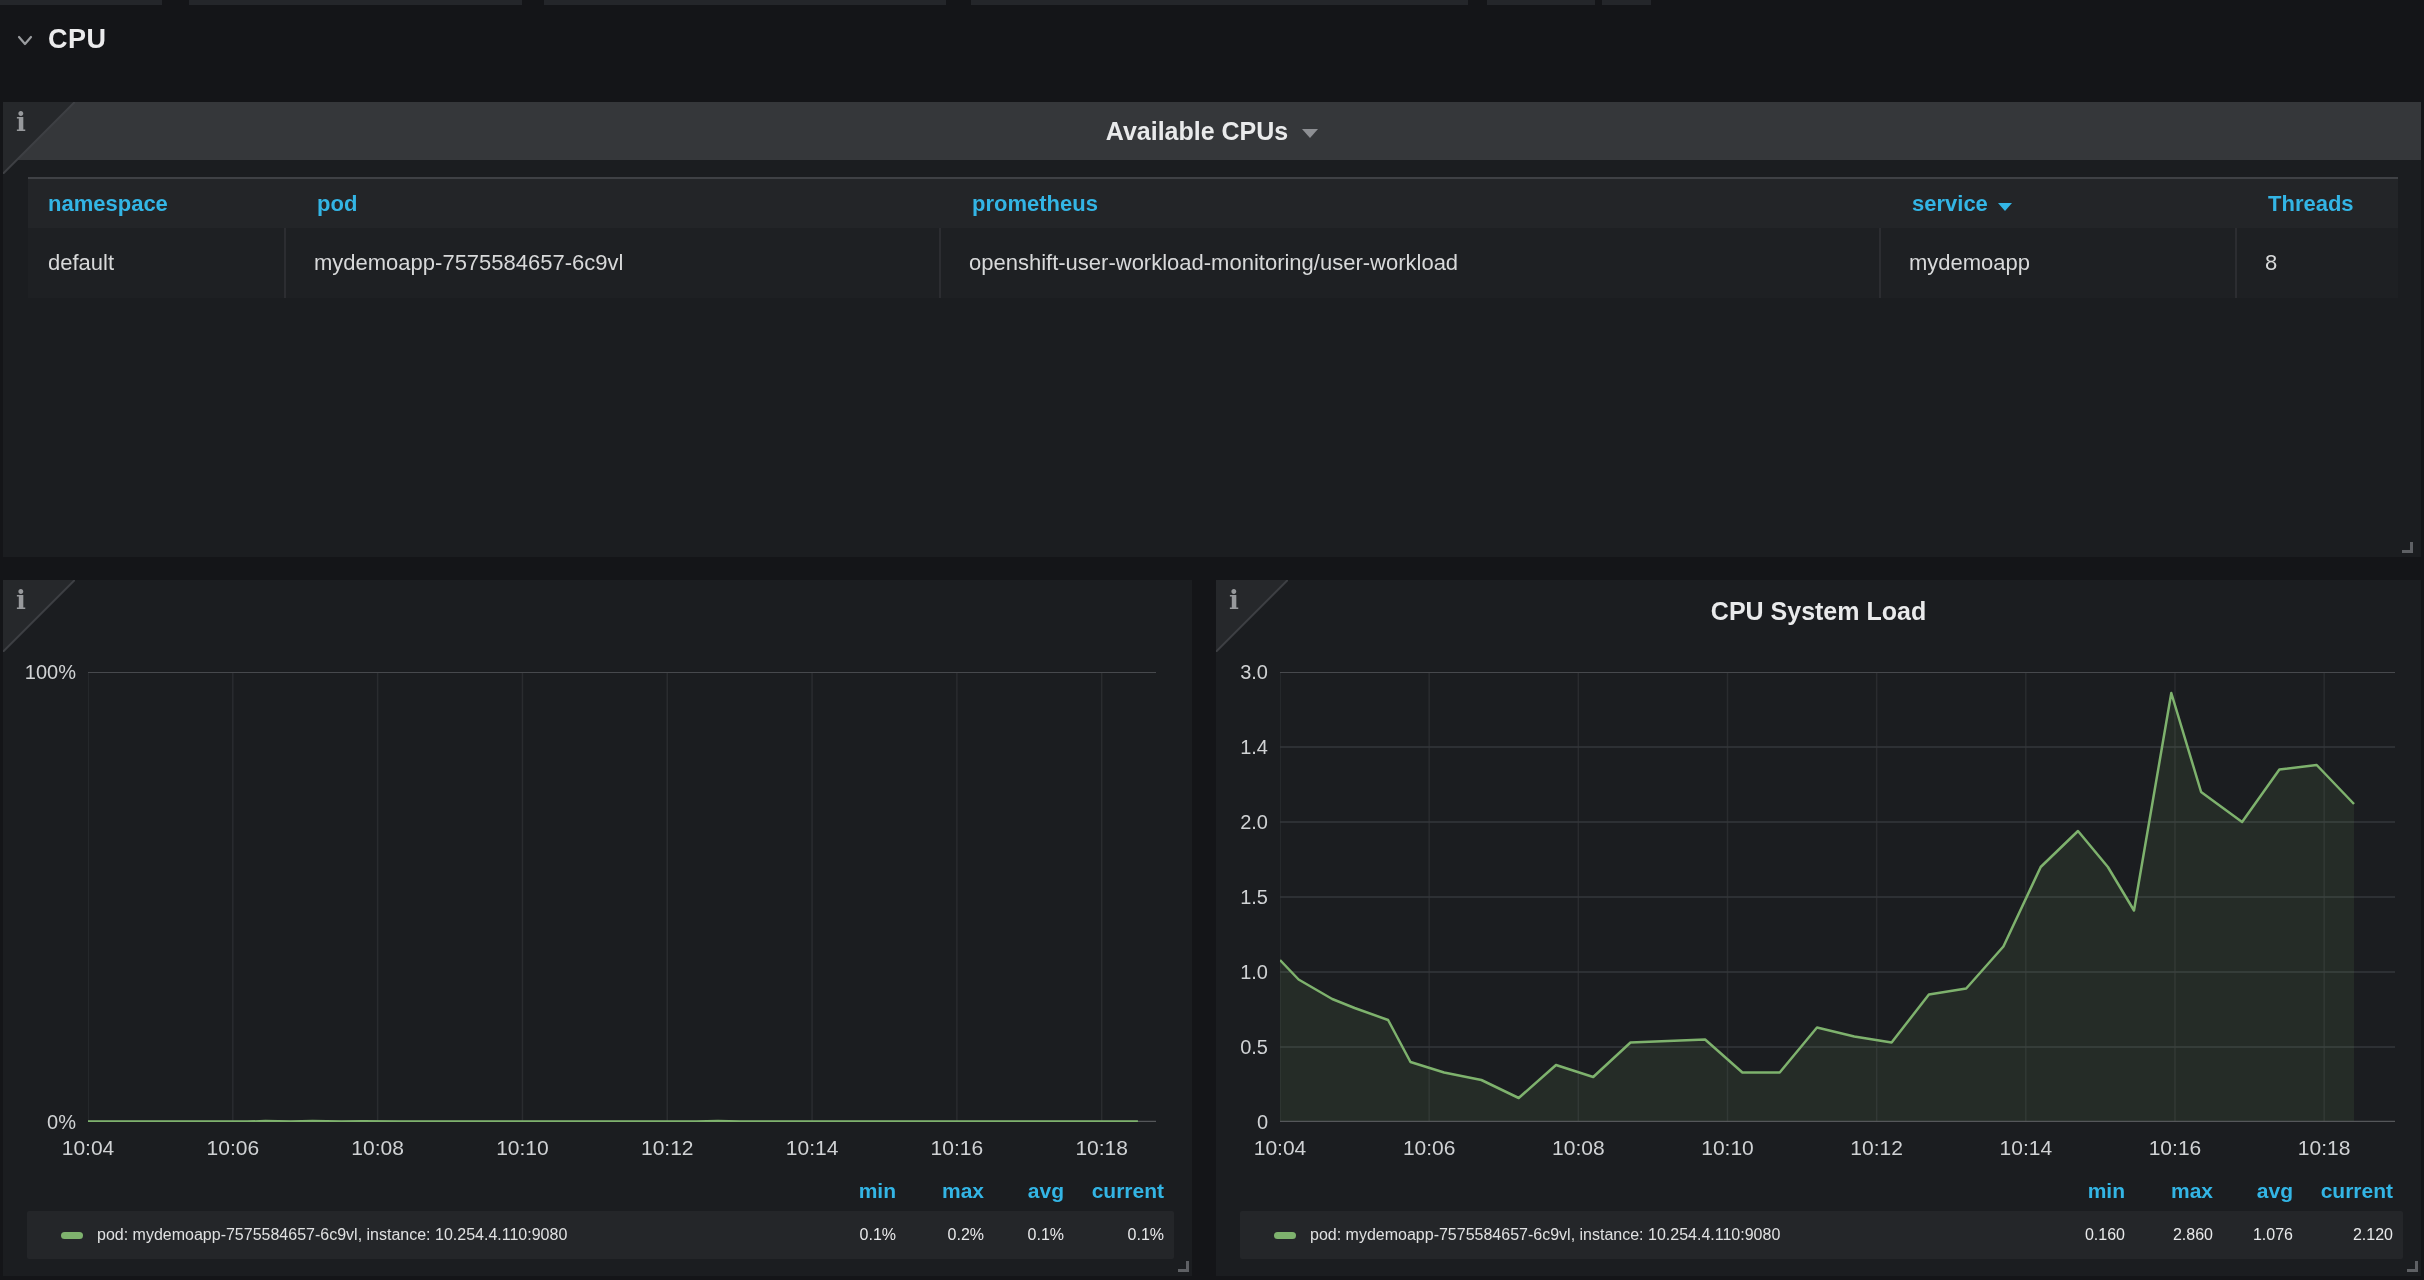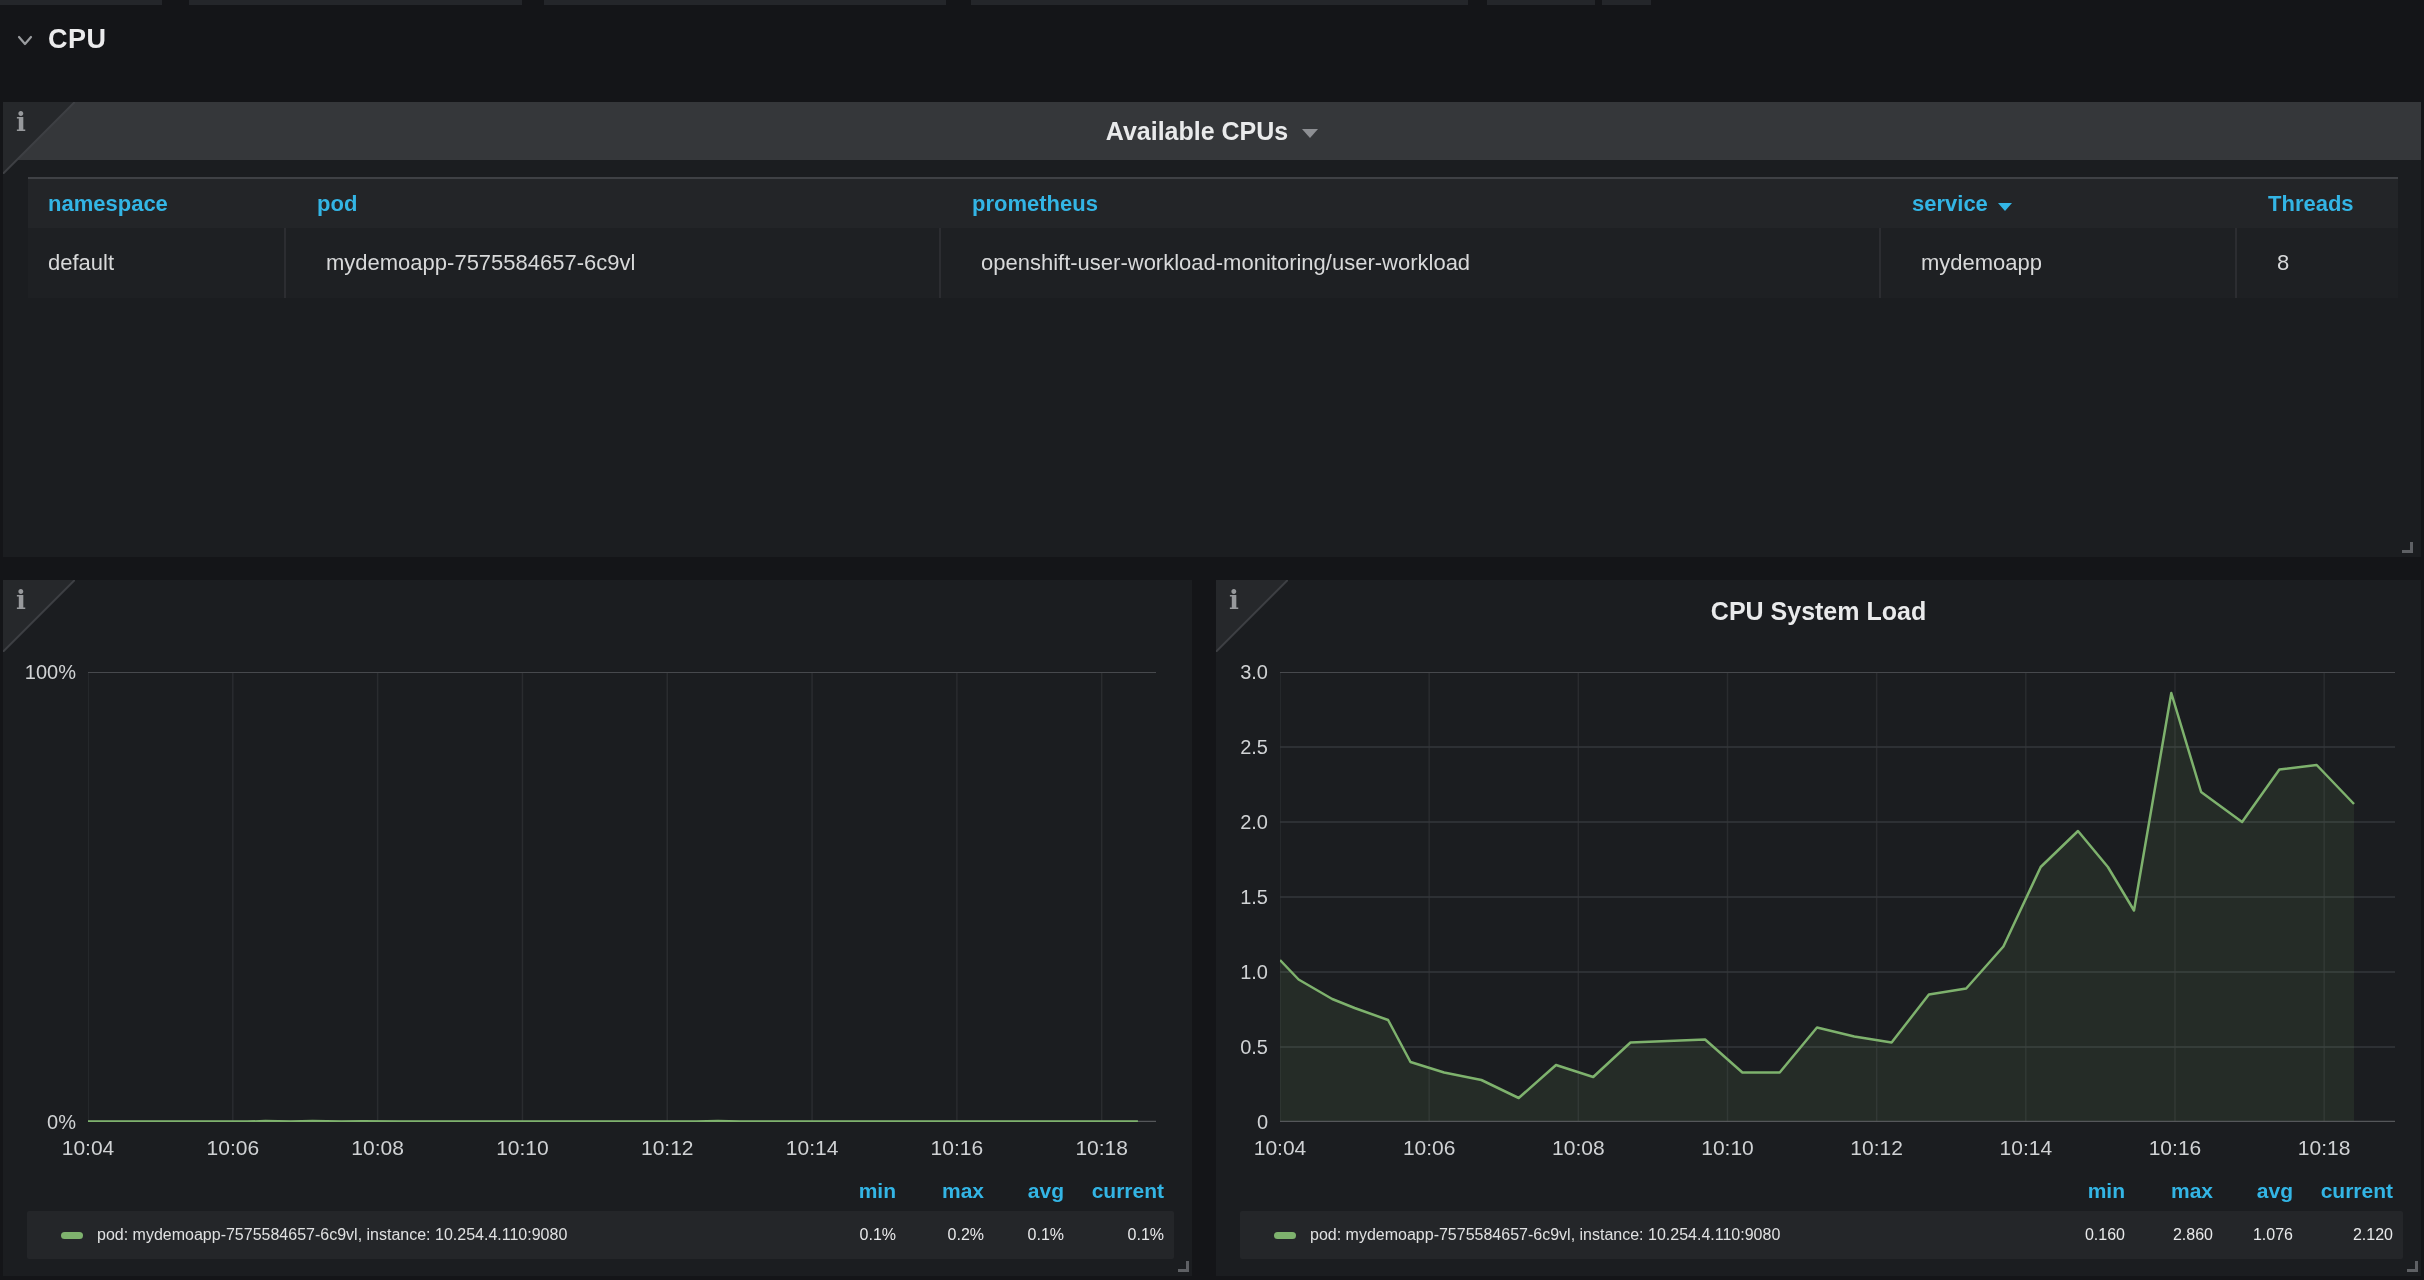--- a/index.html
+++ b/index.html
@@ -52,21 +52,21 @@
   .table-wrap { position:absolute; left:25px; right:23px; top:75px; }
   table { width:100%; border-collapse:collapse; table-layout:fixed; border-top:2px solid #3f4145; }
   col.c0{width:257px;} col.c1{width:655px;} col.c2{width:940px;} col.c3{width:356px;}
   thead th {
     background:#232528; color:#33b5e5; font-size:22px; font-weight:bold; text-align:left;
     height:50px; padding-left:32px; white-space:nowrap;
   }
   thead th:first-child { padding-left:20px; }
   tbody td {
     background:#1e2023; height:70px; font-size:22px; color:#d8d9da;
-    padding-left:40px; border-left:2px solid #2c2d31; white-space:nowrap; overflow:hidden;
+    padding-left:28px; border-left:2px solid #2c2d31; white-space:nowrap; overflow:hidden;
   }
   tbody td:first-child { border-left:none; padding-left:20px; }
   .sort-caret {
     display:inline-block; width:0; height:0; border-left:7px solid transparent;
     border-right:7px solid transparent; border-top:8px solid #33b5e5; margin-left:10px;
   }
 
   
   .plot { position:absolute; top:92px; height:450px; }
   #chart-0 .plot { left:85px; width:1068px; }
@@ -249,19 +249,19 @@
   <div class="resize-handle"></div>
 <div class="xlabel" style="left: 14px; top: 556px;">10:04</div>
     <div class="xlabel" style="left: 163.164px; top: 556px;">10:06</div>
     <div class="xlabel" style="left: 312.328px; top: 556px;">10:08</div>
     <div class="xlabel" style="left: 461.492px; top: 556px;">10:10</div>
     <div class="xlabel" style="left: 610.656px; top: 556px;">10:12</div>
     <div class="xlabel" style="left: 759.819px; top: 556px;">10:14</div>
     <div class="xlabel" style="left: 908.983px; top: 556px;">10:16</div>
     <div class="xlabel" style="left: 1058.15px; top: 556px;">10:18</div>
     <div class="ylabel" style="left: 0px; width: 52px; top: 79px;">3.0</div>
-    <div class="ylabel" style="left: 0px; width: 52px; top: 154px;">2.5</div>
+    <div class="ylabel" style="left: 0px; width: 52px; top: 154px;">1.4</div>
     <div class="ylabel" style="left: 0px; width: 52px; top: 229px;">2.0</div>
     <div class="ylabel" style="left: 0px; width: 52px; top: 304px;">1.5</div>
     <div class="ylabel" style="left: 0px; width: 52px; top: 379px;">1.0</div>
     <div class="ylabel" style="left: 0px; width: 52px; top: 454px;">0.5</div>
     <div class="ylabel" style="left: 0px; width: 52px; top: 529px;">0</div>
   </section>
 
 </body></html>

